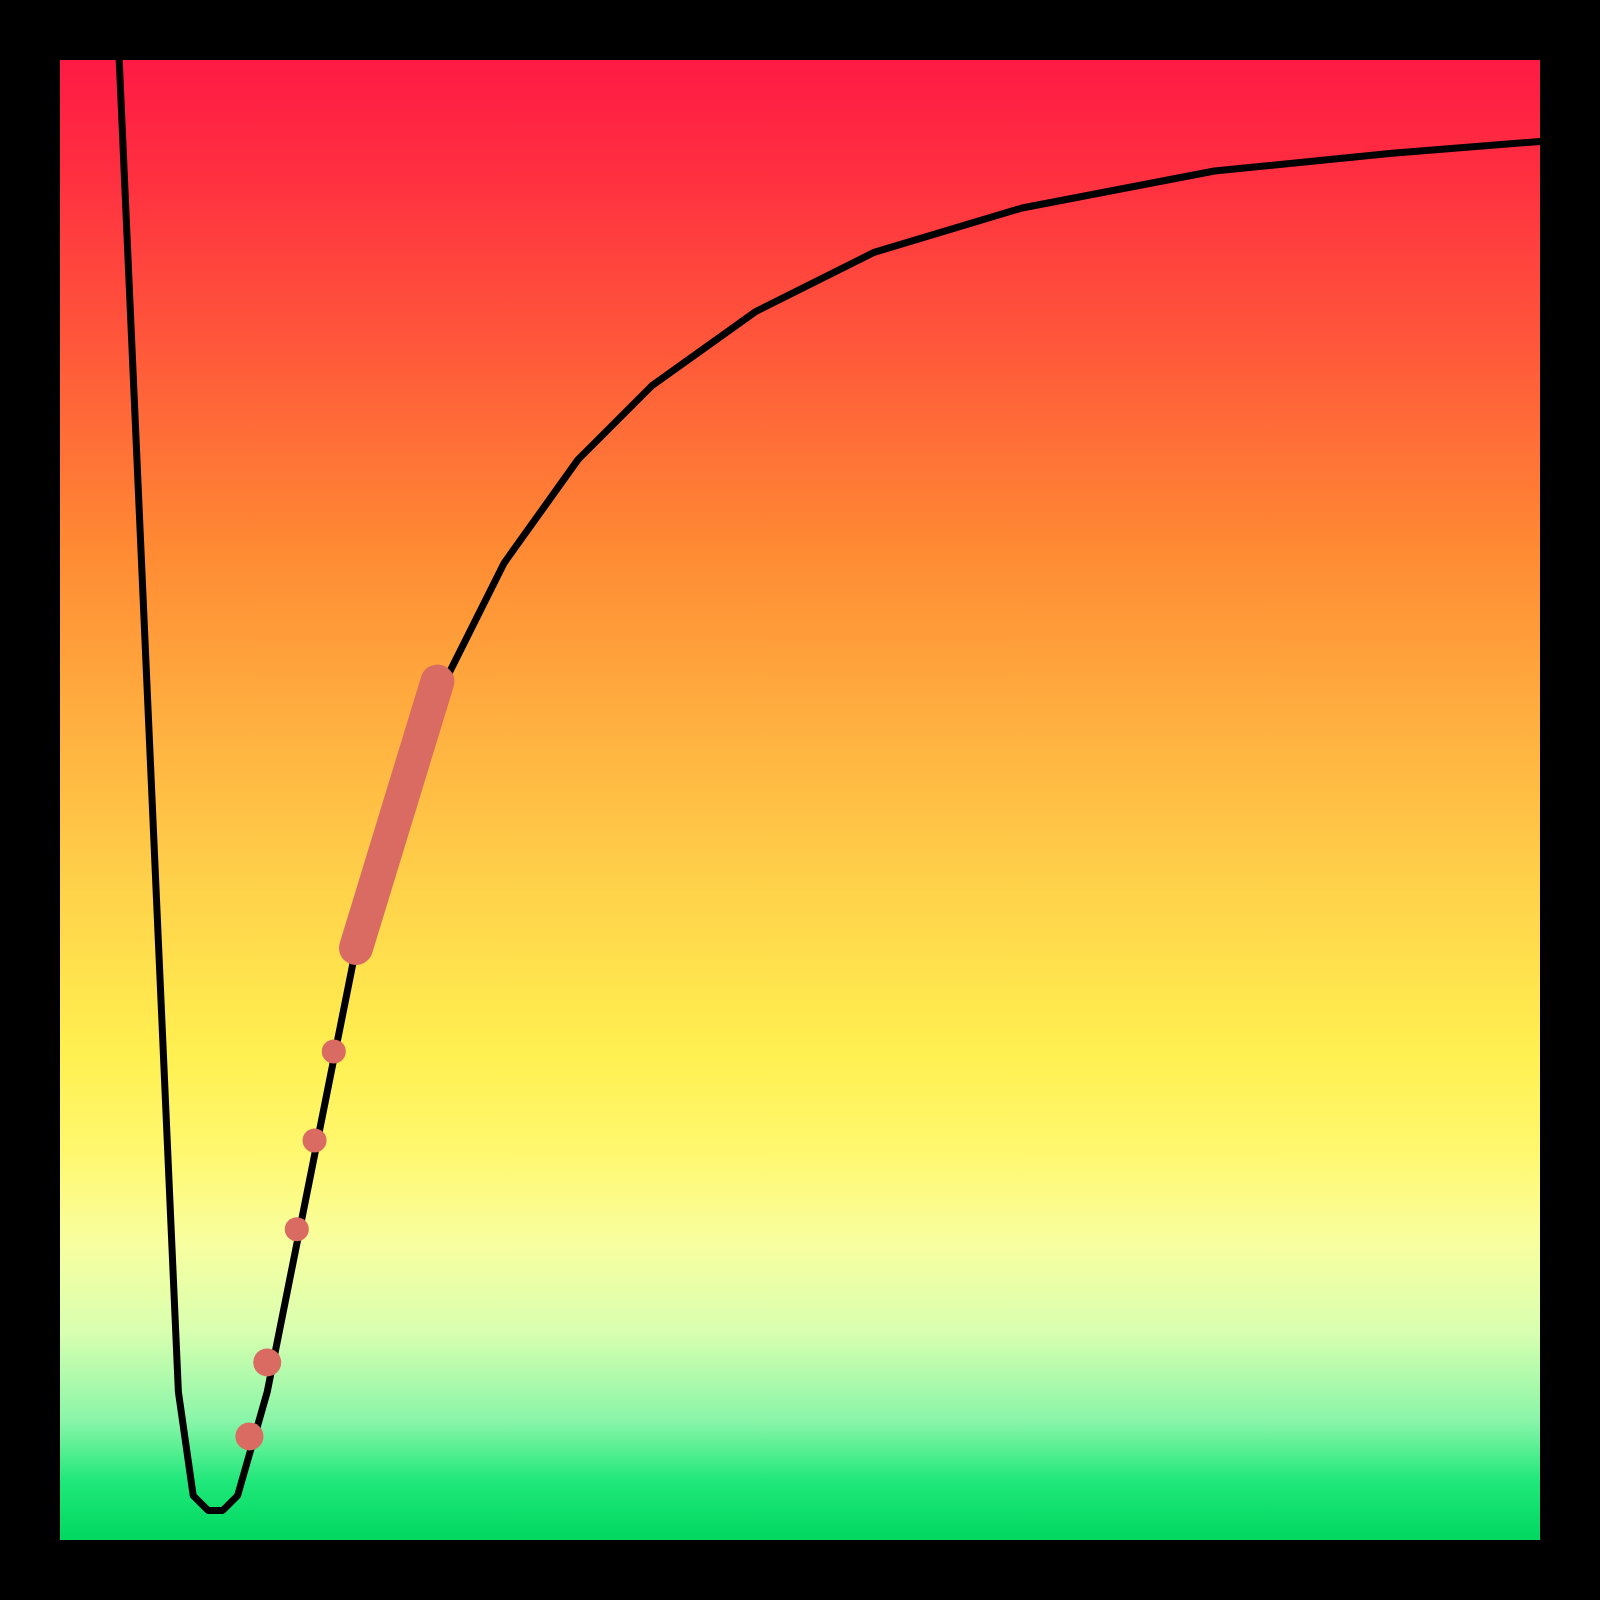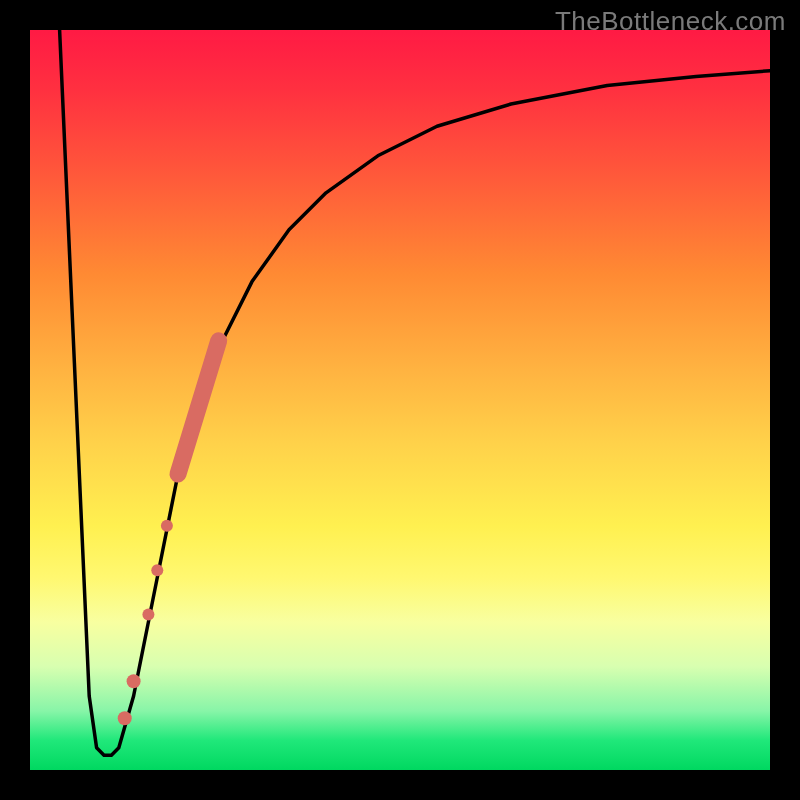--- a/index.html
+++ b/index.html
@@ -47,21 +47,20 @@
     top: 0;
     width: 740px;
     height: 740px;
     overflow: visible;
   }
 </style>
 </head>
 <body>
 
 <div class="chart-container">
-  <div class="watermark">TheBottleneck.com</div>
   <div class="plot-area">
     <svg class="curve" viewBox="0 0 740 740">
       <path id="curve-path" fill="none" stroke="#000000" stroke-width="3.5" stroke-linecap="round" stroke-linejoin="round" d="M29.6 0.0 L44.4 333.0 L59.2 666.0 L66.6 717.8 L74.0 725.2 L81.4 725.2 L88.8 717.8 L103.6 666.0 L118.4 592.0 L133.2 518.0 L148.0 444.0 L170.2 370.0 L192.4 310.8 L222.0 251.6 L259.0 199.8 L296.0 162.8 L347.8 125.8 L407.0 96.2 L481.0 74.0 L577.2 55.5 L666.0 46.6 L740.0 40.7"></path>
       <g id="markers-group">
           <line x1="148" y1="444" x2="188.70000000000002" y2="310.8" stroke="#d96b62" stroke-width="17" stroke-linecap="round"></line>
           <circle cx="136.9" cy="495.79999999999995" r="6" fill="#d96b62"></circle>
           <circle cx="127.27999999999999" cy="540.2" r="6" fill="#d96b62"></circle>
           <circle cx="118.4" cy="584.6" r="6" fill="#d96b62"></circle>
           <circle cx="103.60000000000001" cy="651.2" r="7" fill="#d96b62"></circle>
           <circle cx="94.72" cy="688.2" r="7" fill="#d96b62"></circle>

